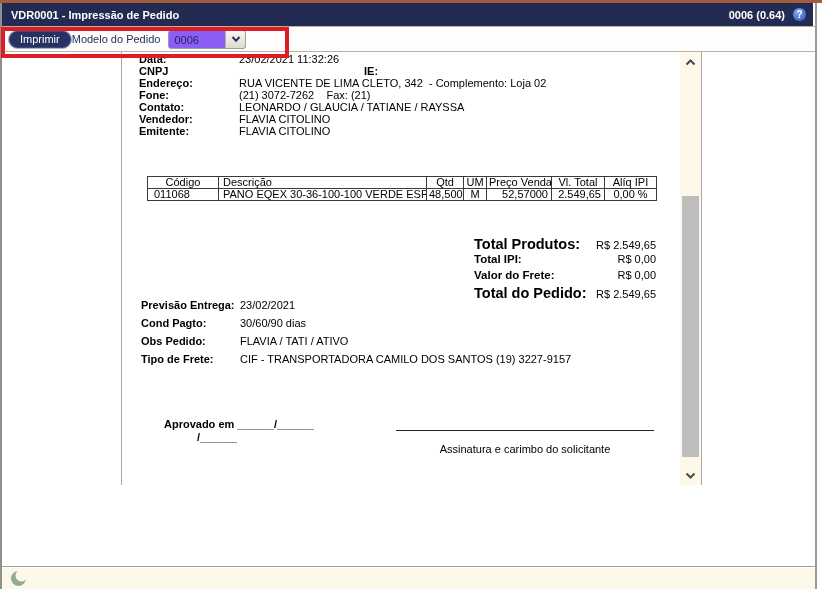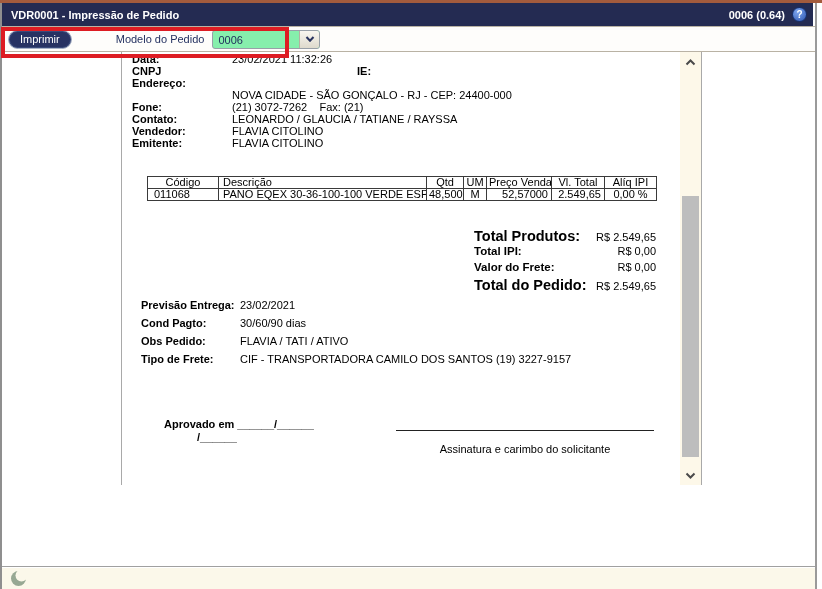--- a/index.html
+++ b/index.html
@@ -19,55 +19,55 @@
                background:radial-gradient(circle at 35% 30%, #7fa7f0, #2d55b0);
                border:1px solid #16306e; color:#fff; font-size:10px; font-weight:bold;
                display:flex; align-items:center; justify-content:center; cursor:pointer; }
 
   .toolbar { position:absolute; left:2px; top:26px; width:813px; height:26px; background:#fefdfb;
              border-top:1px solid #b9b2a4; border-bottom:1px solid #b9b2a4;
              display:flex; align-items:center; padding-left:6px; }
   .print-btn { background:#273263; color:#fff; font-family:"Liberation Sans", sans-serif; font-size:11px;
                padding:2px 11px 3px; border:1px solid #aab4c8; border-radius:10px;
                box-shadow:inset 0 0 0 1px #3a4a7c; cursor:pointer; white-space:nowrap; }
-  .model-label { color:#233060; font-size:11px; margin-left:44px; margin-right:8px; white-space:nowrap; }
-  .combo { display:flex; width:108px; height:19px; border:1px solid #98a0a8; border-radius:3px;
-           background:#86efac; overflow:hidden; cursor:pointer; }
+  .model-label { color:#233060; font-size:11px; margin-right:8px; white-space:nowrap; }
+  .combo { display:flex; width:78px; height:19px; border:1px solid #98a0a8; border-radius:3px;
+           background:#8b5cf6; overflow:hidden; cursor:pointer; }
   .combo-value { flex:1; font-size:11px; color:#1e2a5a; padding:3px 0 0 5px; white-space:nowrap; }
   .combo-arrow { width:20px; background:linear-gradient(#f8f6f0,#dedacc); border-left:1px solid #b6b0a2;
                  display:flex; align-items:center; justify-content:center; }
 
   .annotation-box { position:absolute; left:1px; top:27px; width:288px; height:31px;
                     border:4px solid #dd1c23; z-index:50; pointer-events:none; }
 
   .preview-panel { position:absolute; left:121px; top:52px; width:581px; height:433px; background:#fff;
                    border-left:1px solid #a9a9a9; border-right:1px solid #a9a9a9; }
   .doc { position:absolute; left:0; top:0; right:21px; bottom:0; overflow:hidden; color:#000; }
 
-  .info-rows { position:absolute; left:10px; top:1px; font-size:11px; line-height:12px; white-space:nowrap; }
+  .info-rows { position:absolute; left:17px; top:1px; font-size:11px; line-height:12px; white-space:nowrap; }
   .info-row { display:flex; }
   .info-row .lbl { width:100px; font-weight:bold; flex:0 0 auto; }
   .info-row .val { white-space:pre; }
   .ie-label { font-weight:bold; margin-left:125px; }
 
   .items-table { position:absolute; left:25px; top:124px; width:509px; border-collapse:collapse;
                  table-layout:fixed; font-size:11px; }
   .items-table th, .items-table td { border:1px solid #3a3a3a; height:12px; line-height:11px;
                  padding:0 2px; overflow:hidden; white-space:nowrap; font-weight:normal; }
   .items-table th { text-align:center;margin-top:36px; }
   .items-table th.h-desc { text-align:left; padding-left:4px; }
   .items-table td.c-cod { text-align:left; padding-left:6px; }
   .items-table td.c-desc { text-align:left; padding-left:4px; }
   .items-table td.c-qtd { text-align:right; padding-right:11px; }
   .items-table td.c-um { text-align:center; }
   .items-table td.c-preco { text-align:right; padding-right:3px; }
   .items-table td.c-vl { text-align:right; padding-right:3px; }
   .items-table td.c-aliq { text-align:center; }
 
-  .totals { position:absolute; left:352px; top:176px; width:182px; }
+  .totals { position:absolute; left:352px; top:184px; width:182px; }
   .totals .trow { display:flex; justify-content:space-between; align-items:baseline; white-space:nowrap; }
   .totals .trow.big { height:17px; }
   .totals .trow.small { height:16px; }
   .totals .trow .tlbl { font-weight:bold; }
   .totals .trow.big .tlbl { font-size:14.5px; }
   .totals .trow.small .tlbl { font-size:11.5px; }
   .totals .trow .tval { font-size:11px; }
 
   .details { position:absolute; left:19px; top:247px; font-size:11px; line-height:12px; white-space:nowrap; }
   .detail-row { display:flex; margin-bottom:6px; }
@@ -131,24 +131,24 @@
           <span class="lbl">Data:</span>
           <span class="val">23/02/2021 11:32:26</span>
         </div>
         <div class="info-row">
           <span class="lbl">CNPJ</span>
           <span class="val"></span>
           <span class="ie-label">IE:</span>
         </div>
         <div class="info-row">
           <span class="lbl">Endereço:</span>
+          <span class="val">RUA VICENTE DE LIMA CLETO, 342  - Complemento: Loja 02</span>
         </div>
         <div class="info-row">
           <span class="lbl"></span>
-          <span class="val">NOVA CIDADE - SÃO GONÇALO - RJ - CEP: 24400-000</span>
         </div>
         <div class="info-row">
           <span class="lbl">Fone:</span>
           <span class="val">(21) 3072-7262    Fax: (21)</span>
         </div>
         <div class="info-row">
           <span class="lbl">Contato:</span>
           <span class="val">LEONARDO / GLAUCIA / TATIANE / RAYSSA</span>
         </div>
         <div class="info-row">

